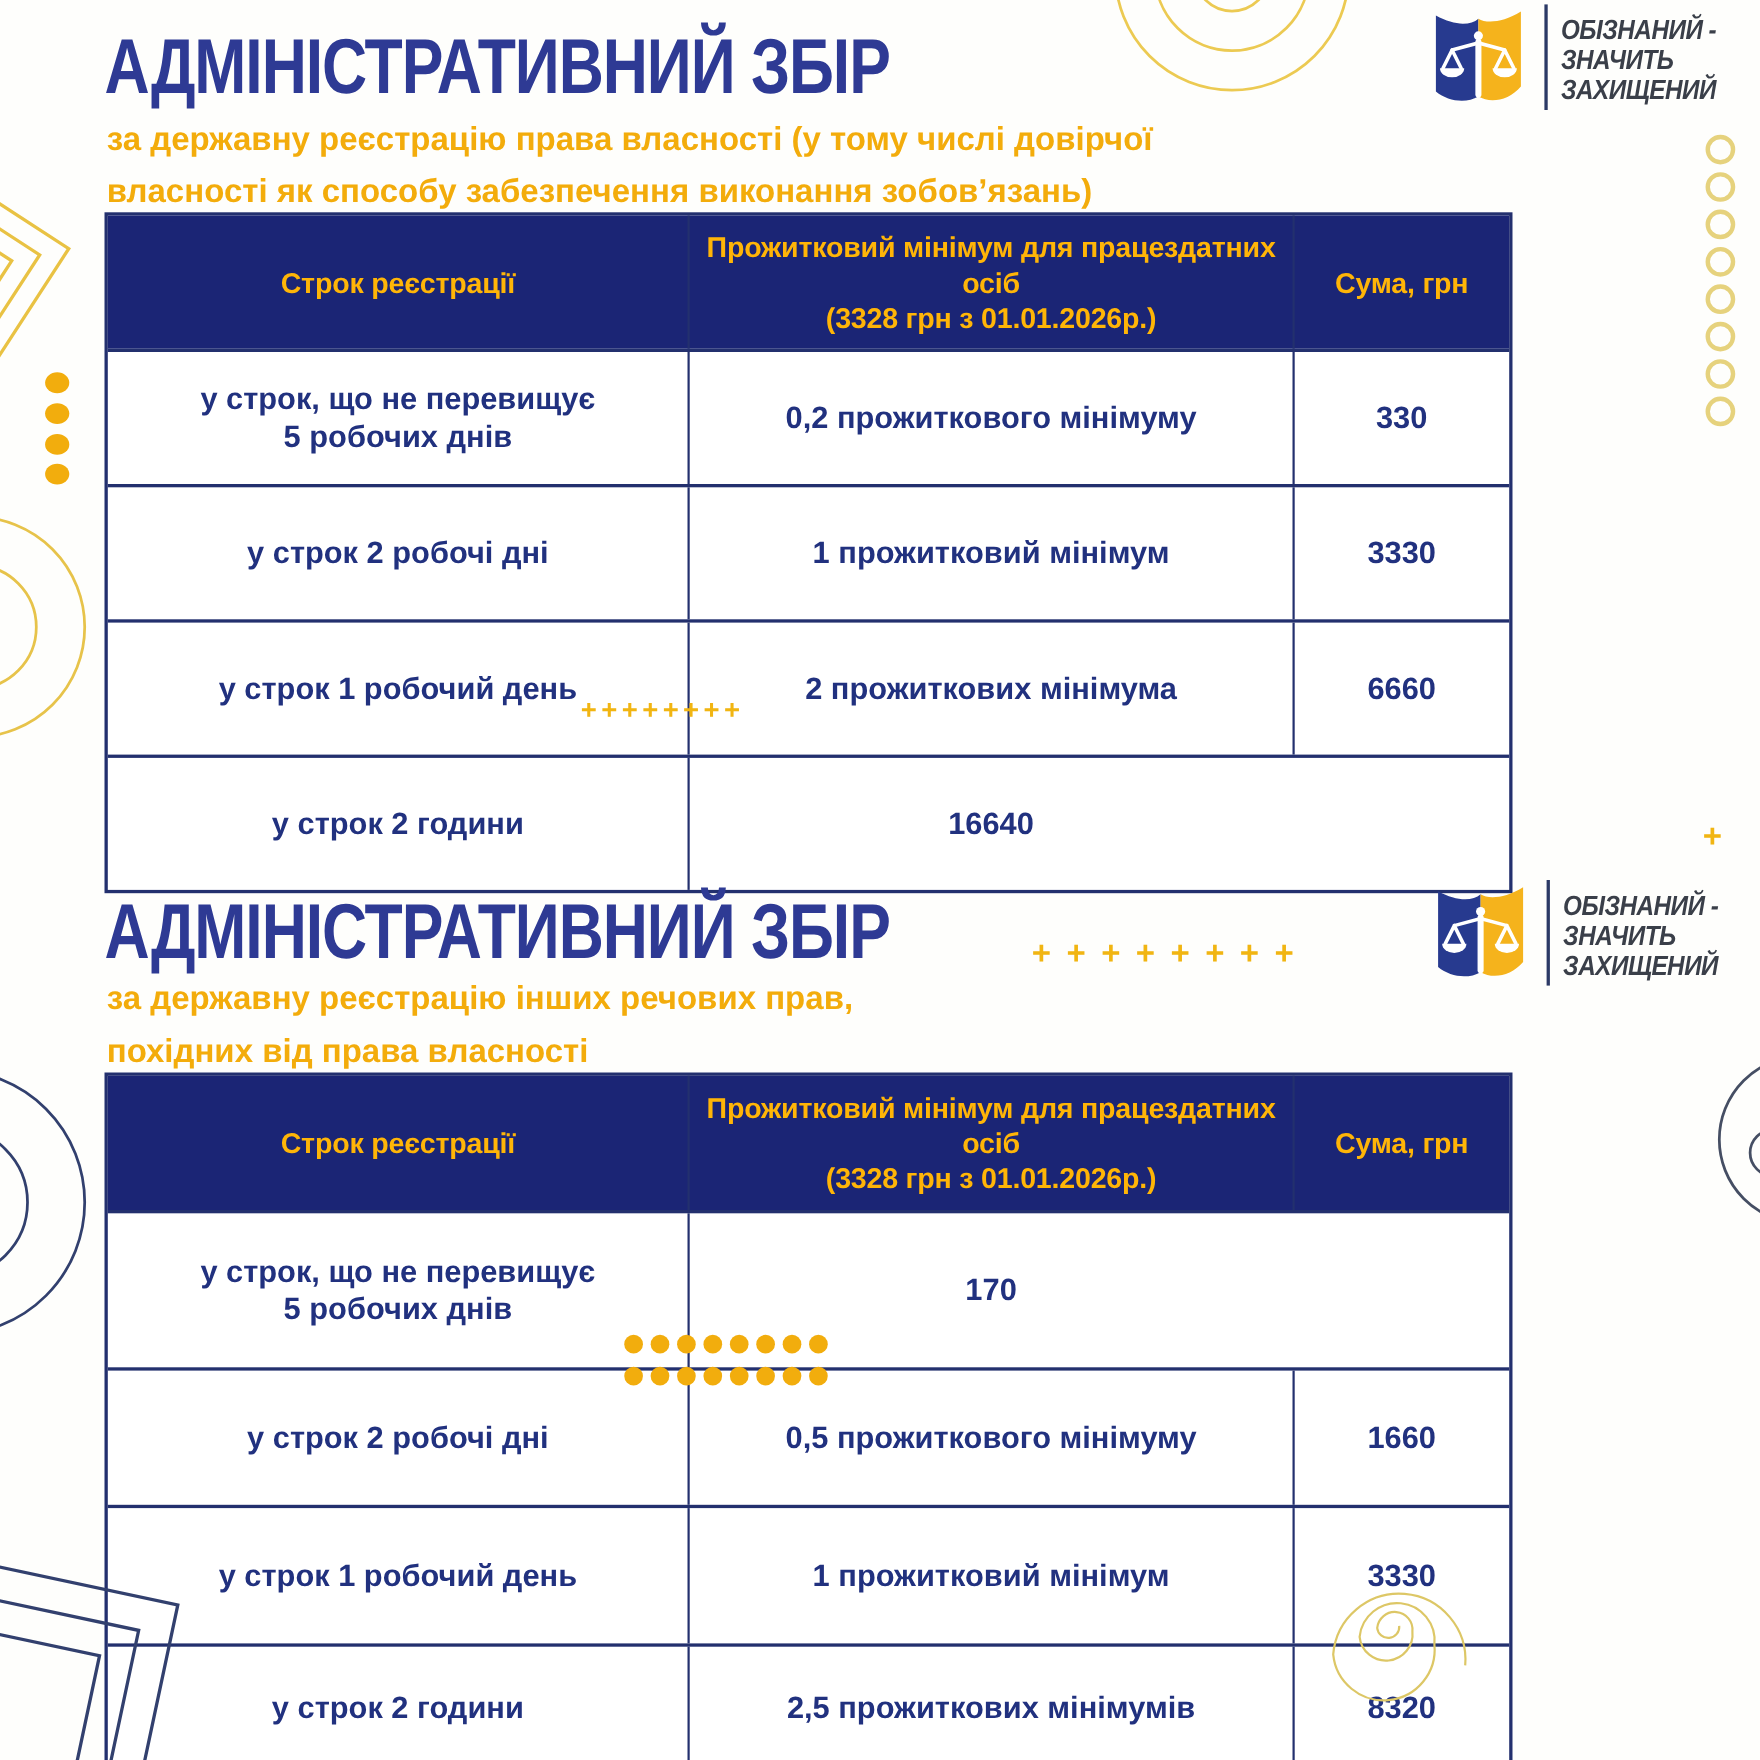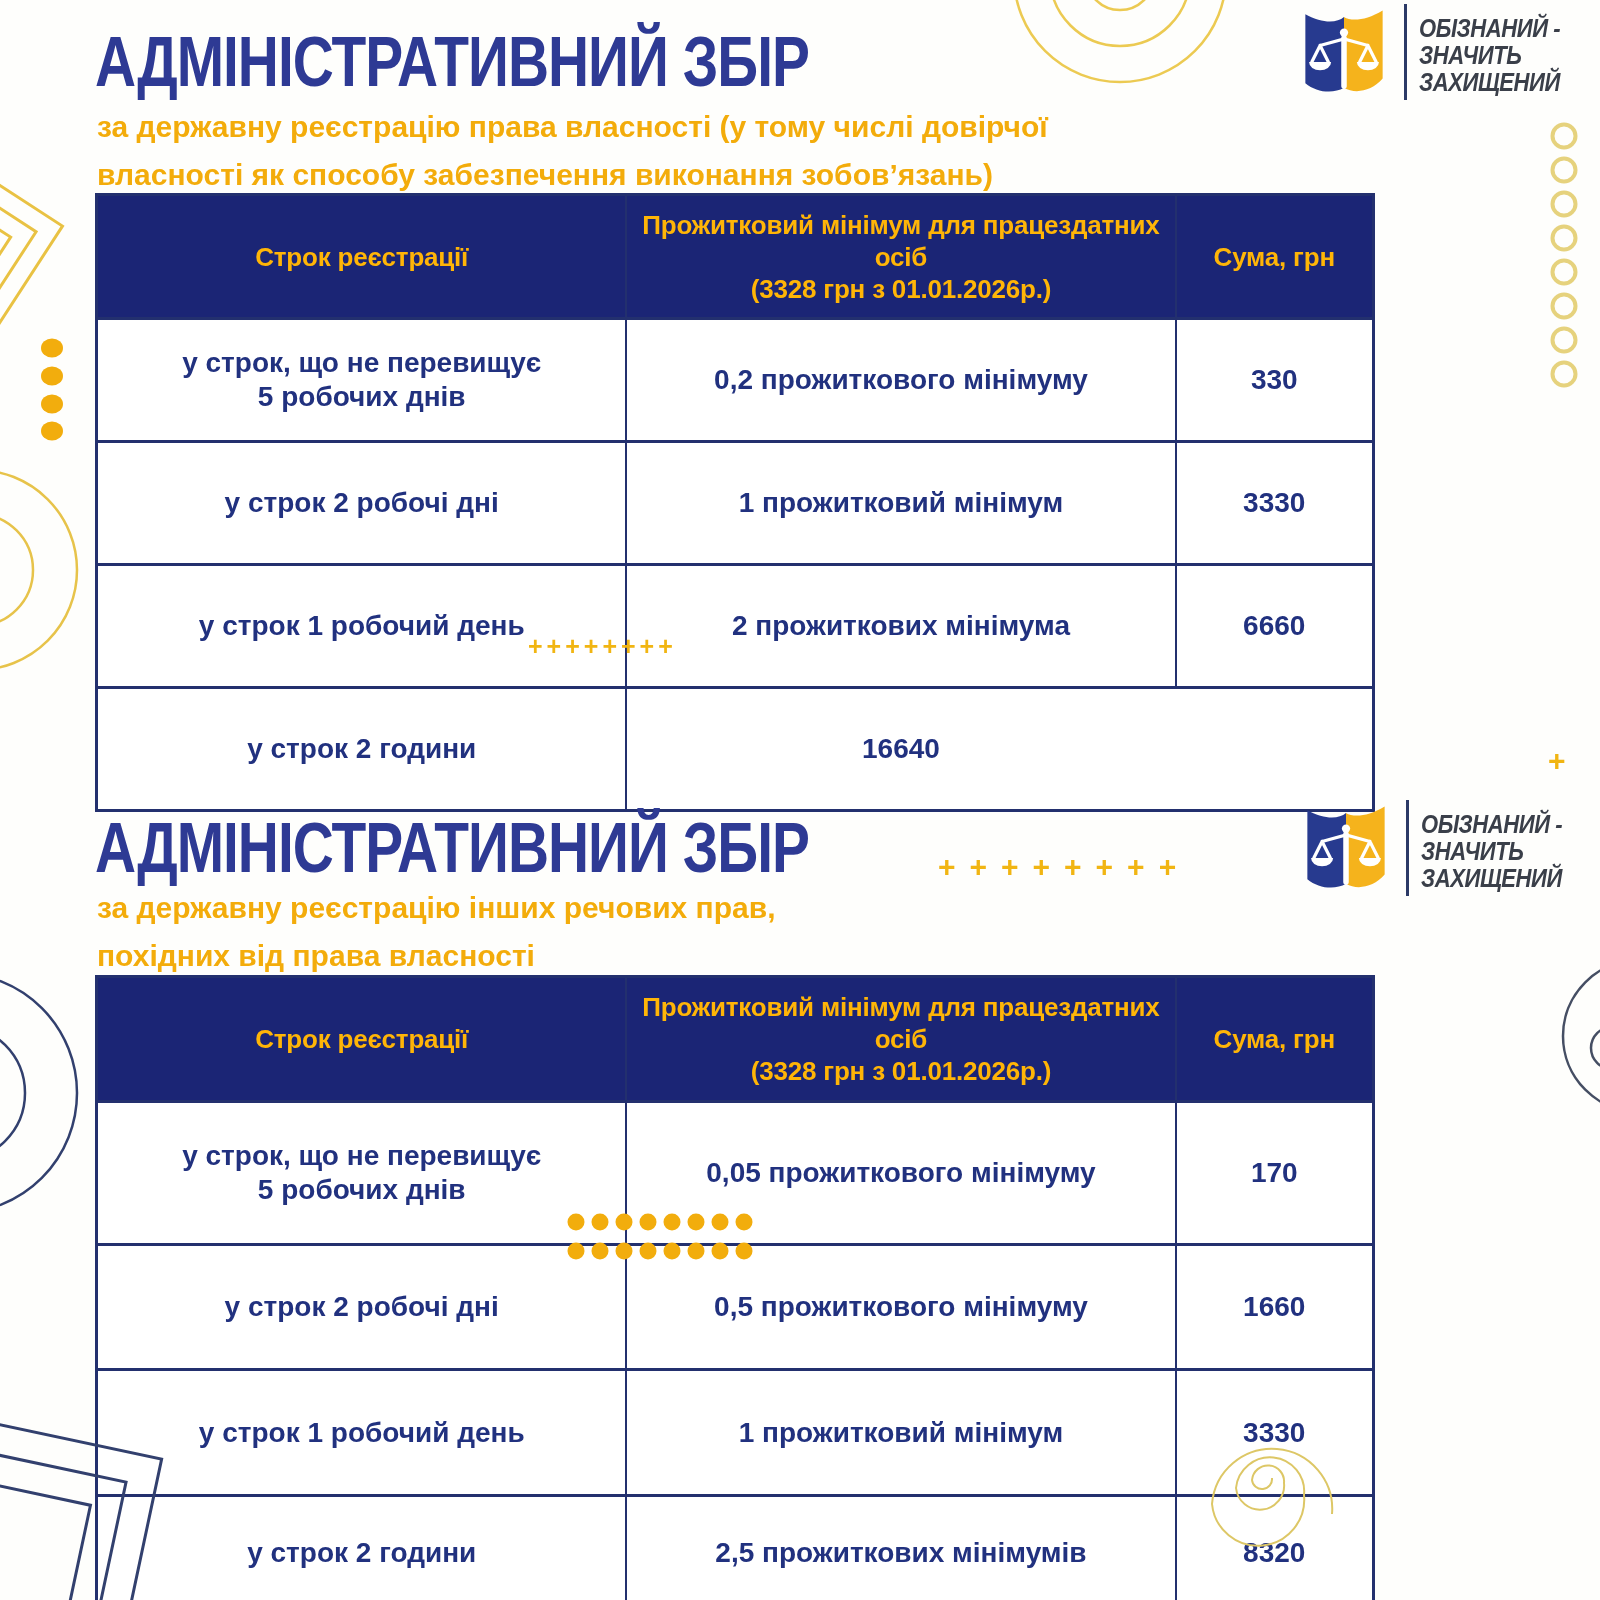--- a/index.html
+++ b/index.html
@@ -160,21 +160,20 @@
 <div class="abs tbl tbl2" style="top:975px;">
   <div class="tr hdr">
     <div class="td">Строк реєстрації</div>
     <div class="td">Прожитковий мінімум для працездатних осіб
 (3328 грн з 01.01.2026р.)</div>
     <div class="td">Сума, грн</div>
   </div>
   <div class="tr r1">
     <div class="td">у строк, що не перевищує
 5 робочих днів</div>
-    <div class="td">0,05 прожиткового мінімуму</div>
     <div class="td">170</div>
   </div>
   <div class="tr r2">
     <div class="td">у строк 2 робочі дні</div>
     <div class="td">0,5 прожиткового мінімуму</div>
     <div class="td">1660</div>
   </div>
   <div class="tr r3">
     <div class="td">у строк 1 робочий день</div>
     <div class="td">1 прожитковий мінімум</div>

